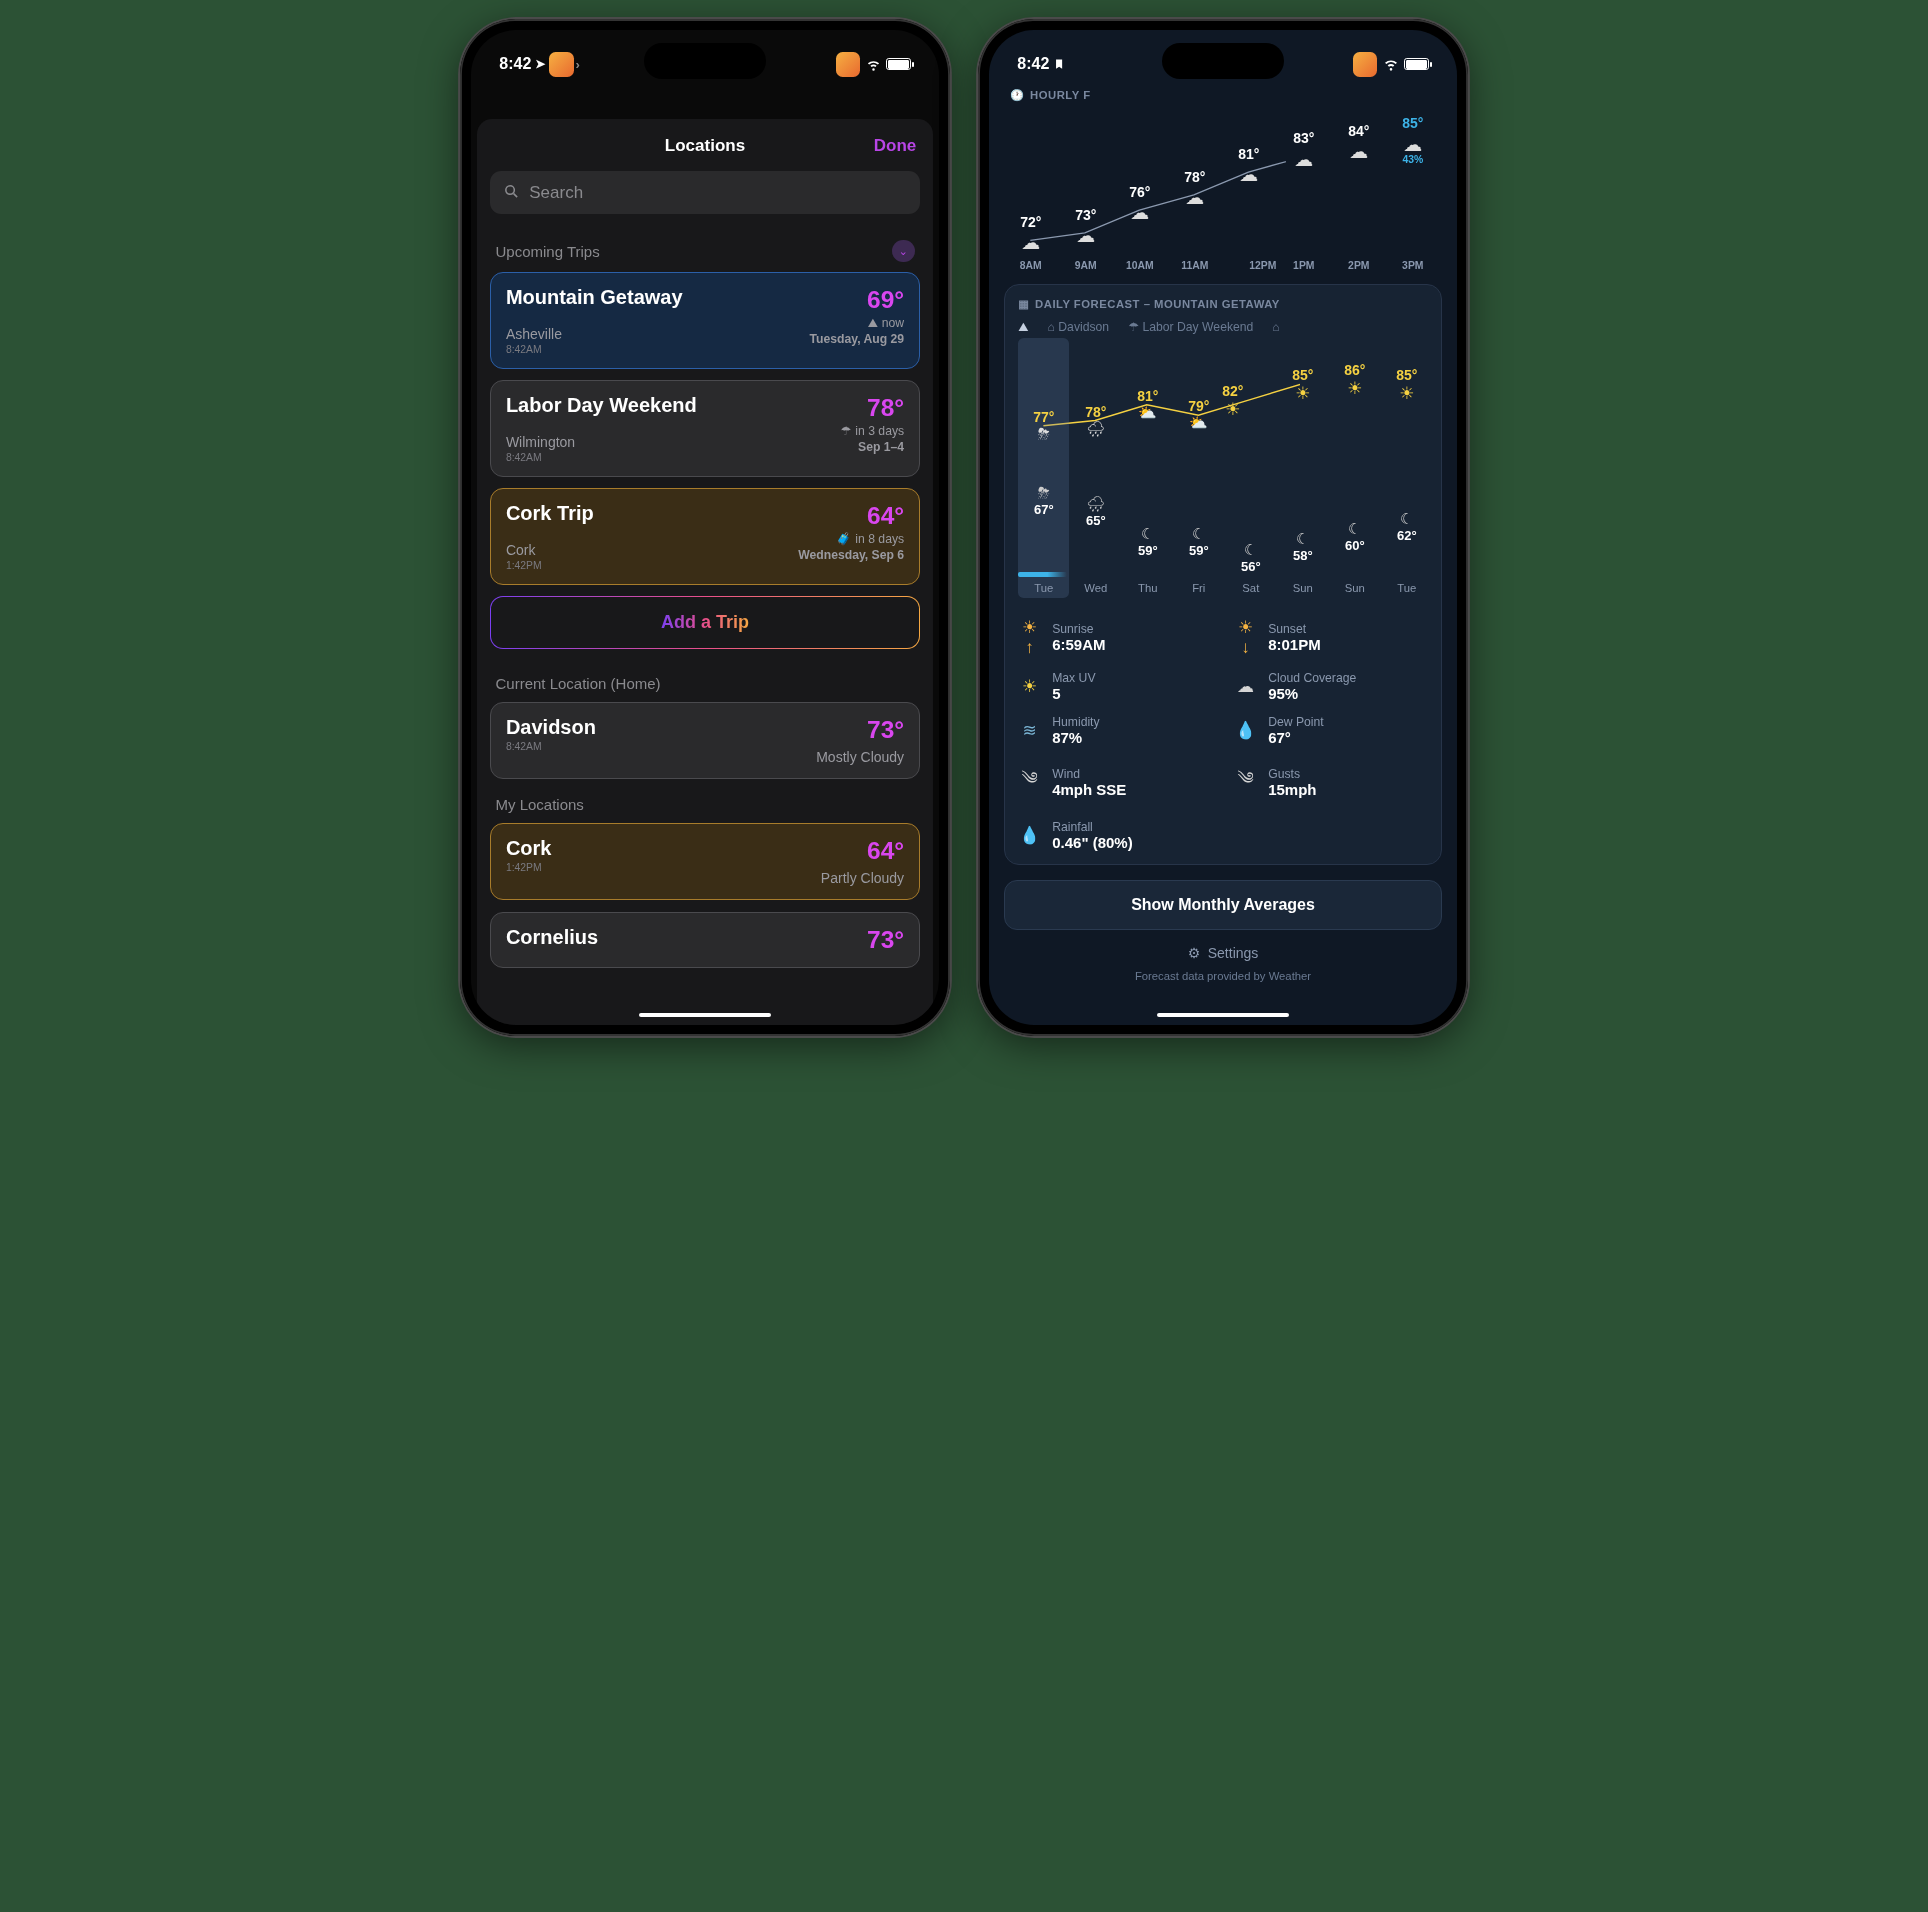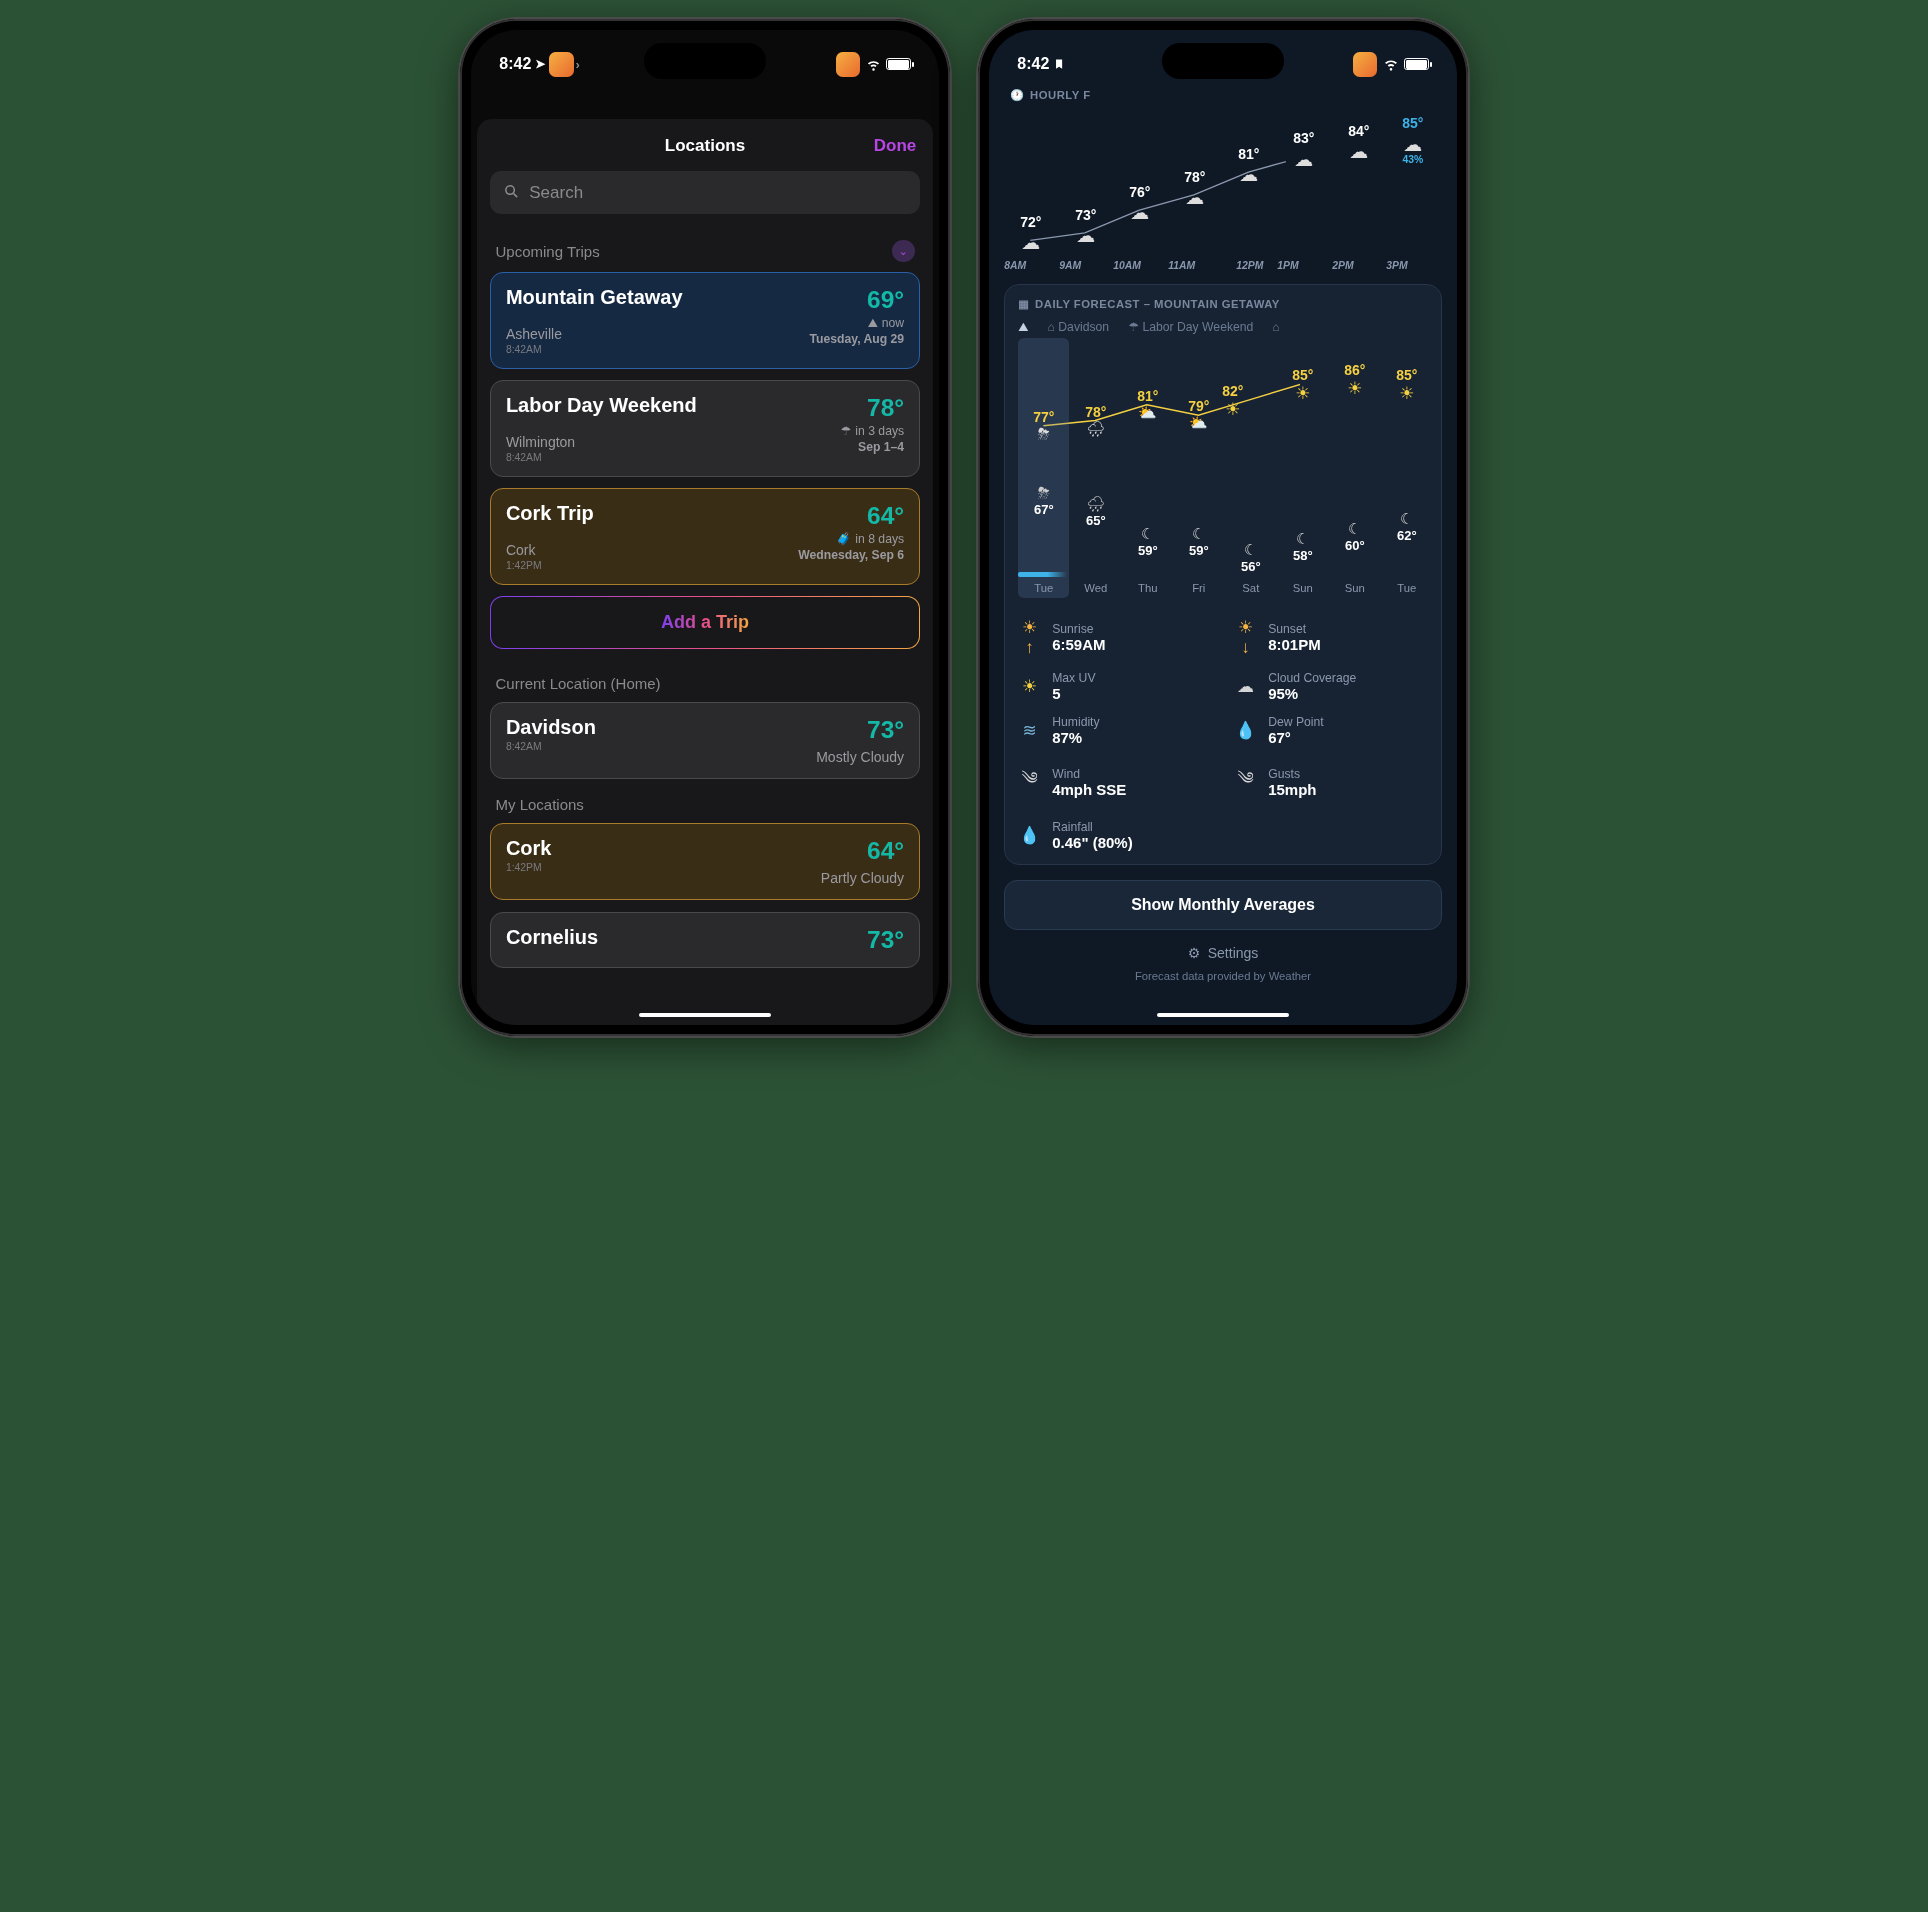--- a/index.html
+++ b/index.html
@@ -101,21 +101,21 @@
     border: 1.4px solid;
     display: flex; justify-content: space-between;
   }
   .card-blue { background: #152943; border-color: #2b5fa8; }
   .card-gray { background: #2a2a2c; border-color: #4a4a4e; }
   .card-brown { background: #3a2d16; border-color: #a87c2b; }
   .card-left .title { color: #ffffff; font-size: 20px; font-weight: 700; }
   .card-left .sub { color: #9a9aa0; font-size: 14px; margin-top: 17px; }
   .card-left .time { color: #7a7a80; font-size: 10.4px; margin-top: 1.9px; }
   .card-right { text-align: right; }
-  .card-right .temp { color: #14b8a6; font-size: 24.5px; font-weight: 700; }
+  .card-right .temp { color: #d946ef; font-size: 24.5px; font-weight: 700; }
   .card-right .status { color: #9a9aa0; font-size: 12.2px; margin-top: 1.9px; display:flex;justify-content:flex-end;align-items:center;gap:3.8px;}
   .card-right .date { color: #9a9aa0; font-size: 12.2px; font-weight: 600; margin-top: 1.9px;}
   .card-right .cond { color: #9a9aa0; font-size: 14px; margin-top: 5.6px; }
   .add-trip {
     border-radius: 13px; padding: 15px; text-align: center; margin: 3.8px 0 26px;
     border: 1.9px solid transparent;
     background: linear-gradient(#18181a,#18181a) padding-box,
                 linear-gradient(90deg,#7b3ff2,#e94f8a,#f5a742) border-box;
   }
   .add-trip span {
@@ -130,21 +130,21 @@
 
   
   .content2 { padding: 0 15px; color: #fff; height: calc(100% - 51px); overflow: hidden;}
   .hourly-header { color:#7a889f; font-size:11.3px; font-weight:700; letter-spacing:0.5px; display:flex; gap:5.6px; align-items:center; padding: 7.5px 0 0 5.6px;}
   .hourly {
     position: relative; height: 165px; margin-top: 3.8px;
   }
   .hour-point { position: absolute; text-align: center; width: 53px; }
   .hour-temp { color: #fff; font-size: 14px; font-weight: 600; margin-bottom: 3.8px;}
   .cloud-icon { color:#ddd; font-size: 19px; line-height:1; }
-  .hour-label { position:absolute; bottom:0; color:#8a98ae; font-size:10.4px; font-weight:600; width:53px; text-align:left;font-style:italic; }
+  .hour-label { position:absolute; bottom:0; color:#8a98ae; font-size:10.4px; font-weight:600; width:53px; text-align:center; }
   .hour-pct { color:#3db3e8; font-size:10.4px; font-weight:600; }
   .temp-blue { color:#3db3e8; }
   .panel {
     background: #172333; border:0.9px solid #273449; border-radius: 15px; padding: 13px; margin-top: 13px;
   }
   .panel-title { color:#7a889f; font-size:11.3px; font-weight:700; letter-spacing:0.5px; display:flex;gap:5.6px;align-items:center;}
   .tabs { display: flex; gap: 19px; margin-top: 9.4px; color:#6a7a92; font-size:12.2px; align-items:center;}
   .tab-active { color:#c5d0e0;}
   .daily-chart { position:relative; height: 264px; margin-top:9.4px; }
   .day-col { position:absolute; width:51px; text-align:center; }

